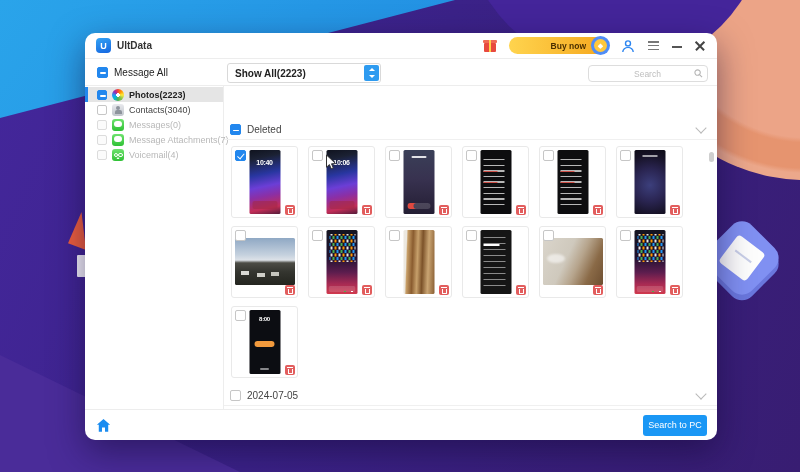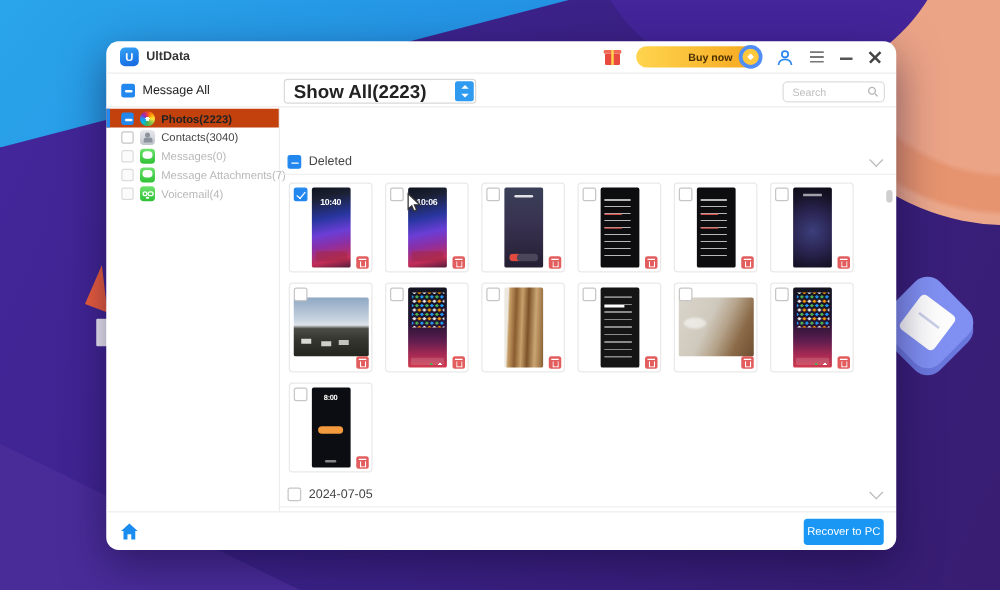--- a/index.html
+++ b/index.html
@@ -51,45 +51,45 @@
   .closebtn::before,.closebtn::after{content:"";position:absolute;left:-1px;top:4.5px;width:12px;height:1.5px;background:#444;}
   .closebtn::before{transform:rotate(45deg);}
   .closebtn::after{transform:rotate(-45deg);}
 
   
   .toolbar{height:26px;display:flex;align-items:center;border-bottom:1px solid #ededed;flex:0 0 auto;position:relative;}
   .selectall{display:flex;align-items:center;gap:6px;padding-left:12px;width:126px;}
   .selectall .lbl{font-size:10px;color:#222;}
   .dropdown{position:absolute;left:142px;top:4px;width:145px;height:18px;border:1px solid #d9d9d9;border-radius:3px;
             display:flex;align-items:center;padding-left:7px;background:#fff;}
-  .dropdown .dd-label{font-size:15px;font-weight:bold;color:#222;}
+  .dropdown .dd-label{font-size:10px;font-weight:bold;color:#222;}
   .dd-stepper{margin-left:auto;width:15px;height:16px;border-radius:2px;background:#2e9bf0;position:relative;margin-right:1px;}
   .dd-stepper::before{content:"";position:absolute;left:4.5px;top:3px;border-left:3px solid transparent;border-right:3px solid transparent;border-bottom:3.5px solid #fff;}
   .dd-stepper::after{content:"";position:absolute;left:4.5px;bottom:3px;border-left:3px solid transparent;border-right:3px solid transparent;border-top:3.5px solid #fff;}
   .search{position:absolute;right:9px;top:6px;width:80px;height:15px;border:1px solid #ddd;border-radius:4px;
-          display:flex;align-items:center;background:#fff;}
+          display:flex;align-items:center;background:#fff;padding-left:38px;}
   .search input{border:none;outline:none;width:58px;font-size:8.5px;color:#444;padding:0 0 0 7px;background:transparent;
           font-family:"Liberation Sans",sans-serif;}
   .search input::placeholder{color:#bdbdbd;}
   .search svg{margin-left:auto;margin-right:4px;}
 
   
   .cb{width:11px;height:11px;border:1px solid #c6c6c6;border-radius:2px;background:#fff;position:relative;flex:0 0 auto;box-sizing:border-box;}
   .cb.ind{background:#2287ee;border-color:#2287ee;}
   .cb.ind::after{content:"";position:absolute;left:2px;top:4.5px;width:5.5px;height:1.8px;background:#fff;border-radius:1px;}
   .cb.checked{background:#2287ee;border-color:#2287ee;}
   .cb.checked::after{content:"";position:absolute;left:3px;top:1px;width:3px;height:5.5px;
         border-right:1.6px solid #fff;border-bottom:1.6px solid #fff;transform:rotate(40deg);}
   .cb.dis{border-color:#dcdcdc;background:#fbfbfb;}
 
   
   .bodyrow{flex:1 1 auto;display:flex;min-height:0;}
   .sidebar{width:138px;border-right:1px solid #ededed;flex:0 0 auto;padding-top:1px;}
   .side-item{height:15px;display:flex;align-items:center;gap:5px;padding-left:12px;position:relative;}
-  .side-item.selected{background:#c2410c;}
+  .side-item.selected{background:#e5e5e5;}
   .side-item.selected::before{content:"";position:absolute;left:0;top:0;bottom:0;width:3px;background:#2287ee;}
   .side-item .cb{width:10px;height:10px;}
   .side-item .slabel{font-size:9px;color:#444;white-space:nowrap;}
   .side-item.selected .slabel{color:#222;font-weight:bold;}
   .side-item.dim .slabel{color:#b8b8b8;}
   .sicon{width:12px;height:12px;position:relative;flex:0 0 auto;}
   .icon-photos{border-radius:50%;background:radial-gradient(circle,#fff 0 1.6px,rgba(255,255,255,0) 1.7px),
       conic-gradient(#f44336,#ff9800,#ffeb3b,#8bc34a,#4caf50,#00bcd4,#2196f3,#9c27b0,#f44336);}
   .icon-contacts{border-radius:3px;background:linear-gradient(180deg,#e9eaee,#bfc4cb);}
   .icon-contacts::before{content:"";position:absolute;left:4px;top:2px;width:4px;height:4px;border-radius:50%;background:#8d939c;}
@@ -357,15 +357,15 @@
           </div>
         </div>
       <div class="scrolldot"></div>
     </div>
   </div>
 
   <div class="footer">
     <svg class="homebtn" viewBox="0 0 18 18">
       <path d="M9 2 L16 8.2 L14 8.2 L14 15.5 L10.6 15.5 L10.6 11 L7.4 11 L7.4 15.5 L4 15.5 L4 8.2 L2 8.2 Z" fill="#1a8cf0"></path>
     </svg>
-    <div class="recover">Recover to PC</div>
+    <div class="recover">Search to PC</div>
   </div>
 </div>
 
 </body></html>

